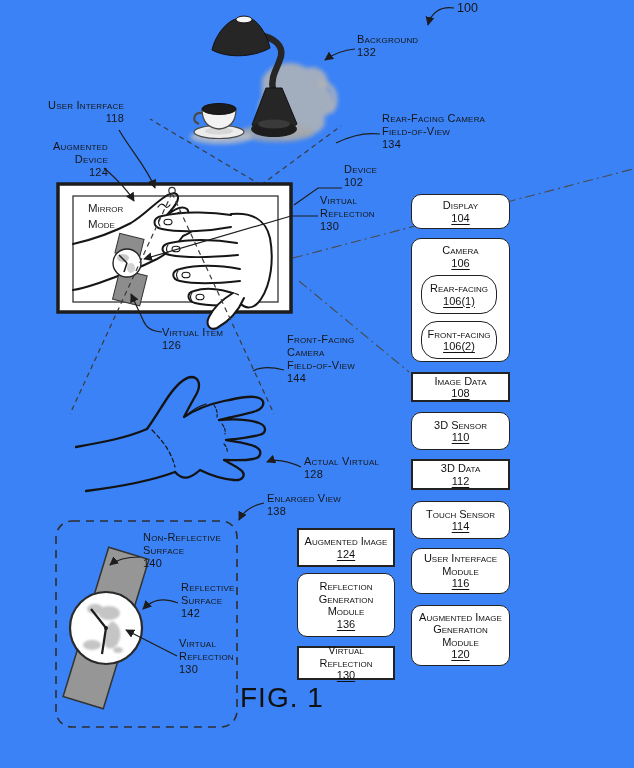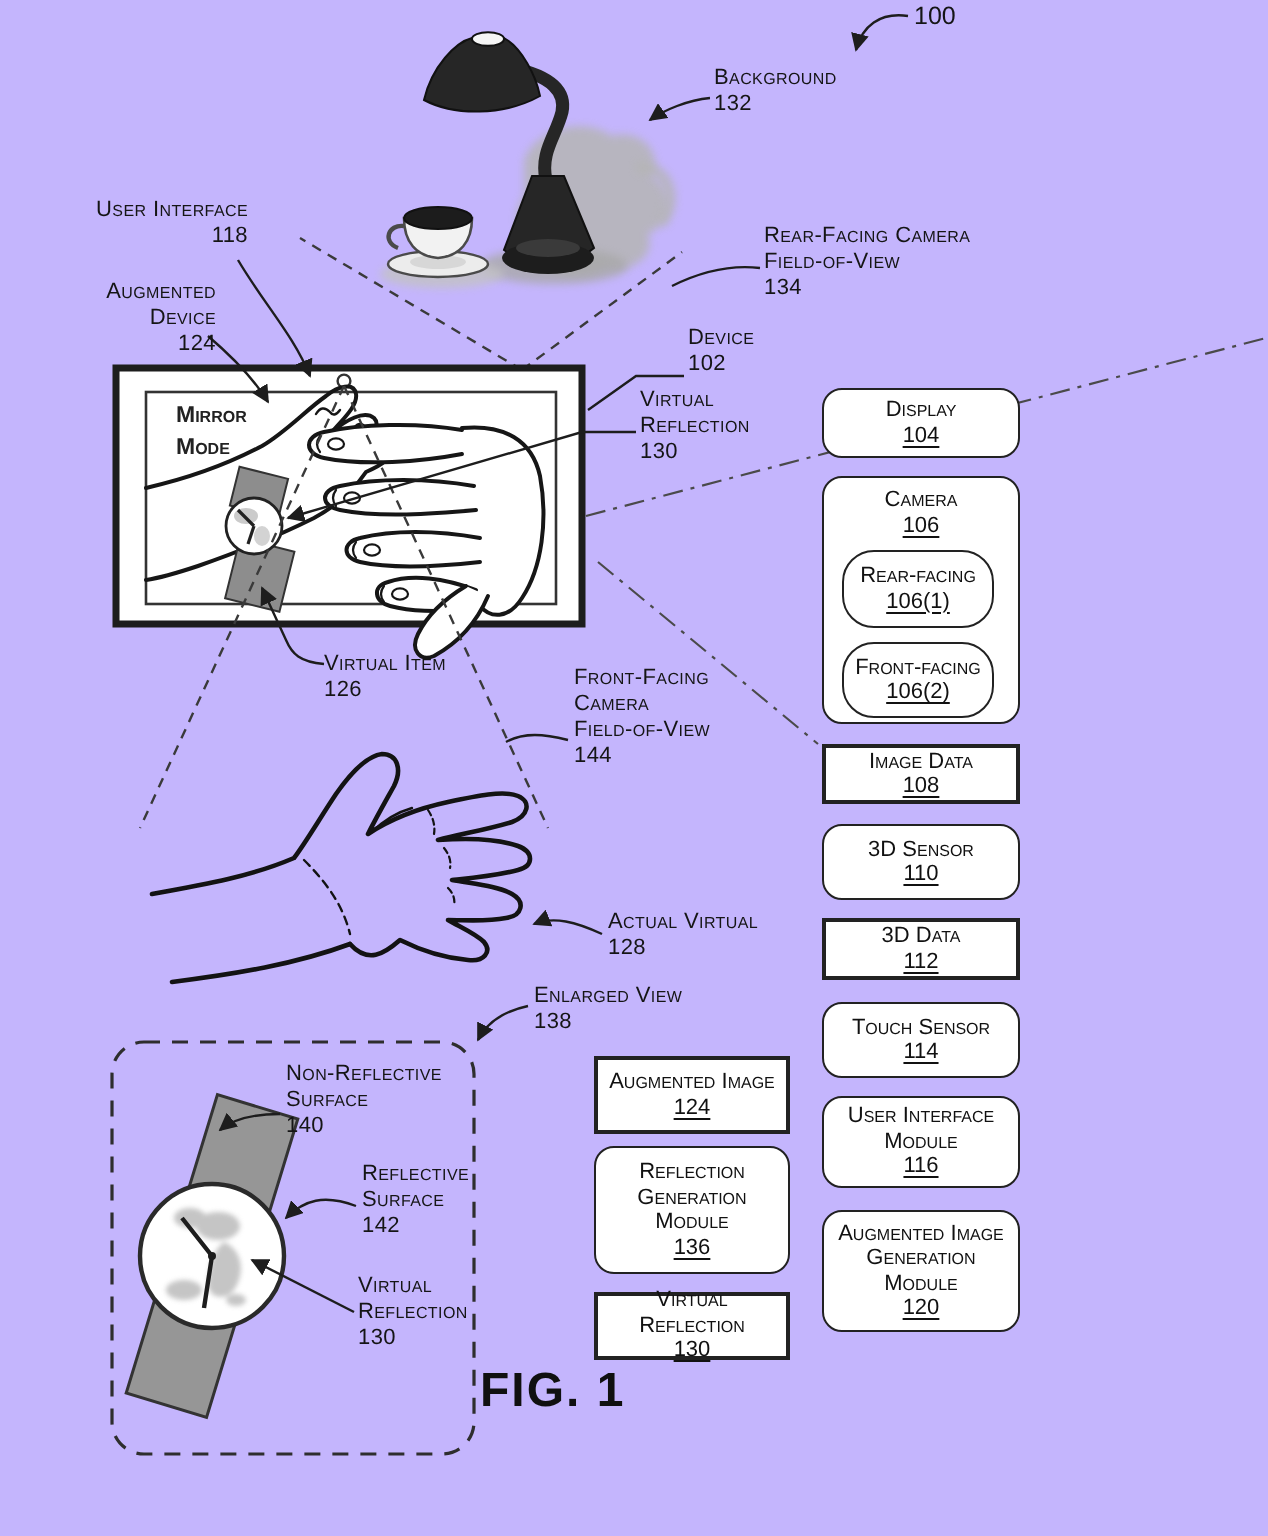--- a/index.html
+++ b/index.html
@@ -1,24 +1,24 @@
 <!DOCTYPE html>
 <html><head>
 <meta charset="utf-8">
 <style>
   html,body{margin:0;padding:0;background:#fff}
-  .canvas{position:relative;width:634px;height:768px;background:#c4b5fd;
+  .canvas{position:relative;width:634px;height:768px;background:#3b82f6;
           font-family:"Liberation Sans",sans-serif;overflow:hidden;color:#111}
   .art{position:absolute;left:0;top:0}
   .callout{position:absolute;font-variant:small-caps;font-size:11px;line-height:13px;
            letter-spacing:.2px;color:#151515;white-space:nowrap}
   .callout.ra{text-align:right}
   .figref{position:absolute;font-size:12.5px;color:#151515}
-  .figcap{position:absolute;font-size:24px;font-weight:700;letter-spacing:1px;color:#101010}
-  .mirror{position:absolute;font-variant:small-caps;font-size:11.5px;font-weight:700;
+  .figcap{position:absolute;font-size:28px;font-weight:400;letter-spacing:1px;color:#101010}
+  .mirror{position:absolute;font-variant:small-caps;font-size:11.5px;font-weight:400;
           line-height:16px;color:#222}
   .fbox{position:absolute;box-sizing:border-box;border:1.7px solid #222;background:#fff;
         text-align:center;font-variant:small-caps;font-size:11px;line-height:12.5px;
         display:flex;flex-direction:column;align-items:center;justify-content:center;padding:2px}
   .fbox.rounded{border-radius:10px}
   .fbox .lbl{width:100%;white-space:normal}
   .fbox .ref{text-decoration:underline;text-underline-offset:2px}
   .fbox.camera{justify-content:flex-start;padding-top:5px}
   .subbox{position:absolute;left:9px;width:76px;box-sizing:border-box;border:1.5px solid #222;
           border-radius:16px;background:#fff;display:flex;flex-direction:column;

